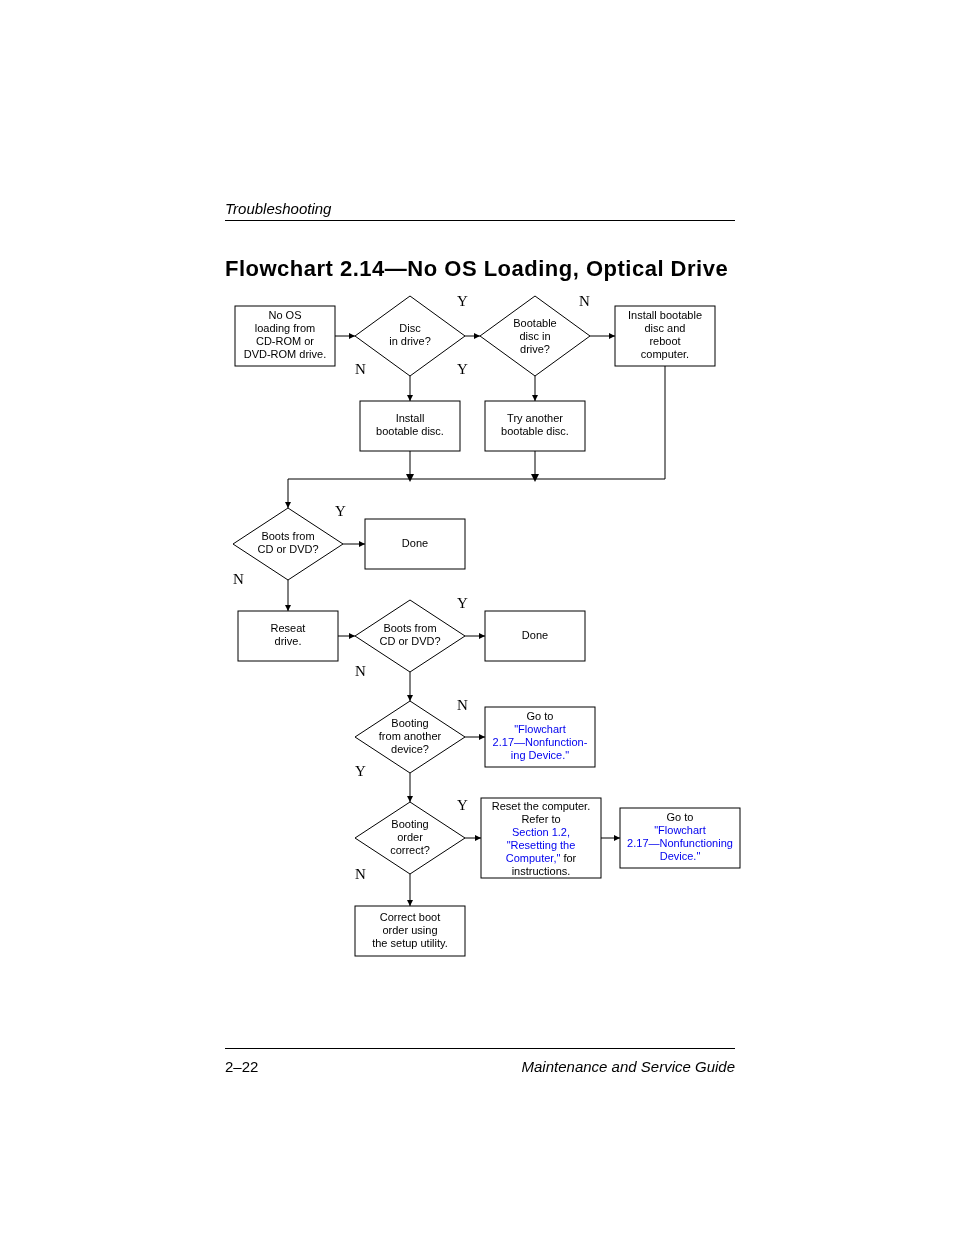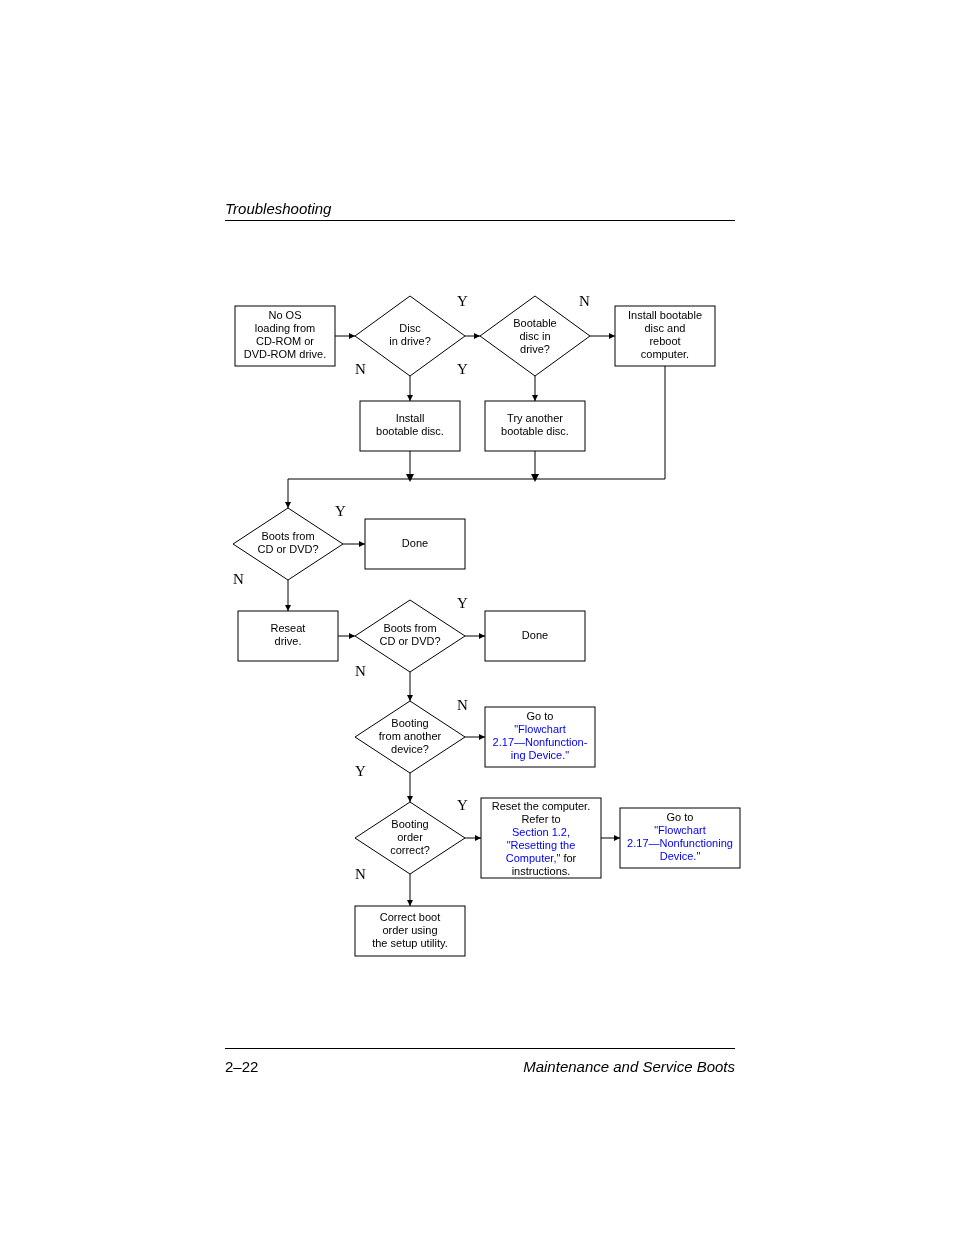--- a/index.html
+++ b/index.html
@@ -18,23 +18,24 @@
 .lnk{fill:#0000ee}
 .arrow{fill:#000}
 .ln{stroke:#000;stroke-width:1;fill:none}
 </style>
 </head>
 <body>
 
 <div class="page">
 <div class="hdr-sec">Troubleshooting</div>
 <div class="hdr-rule"></div>
+<div class="title">Flowchart 2.14—No OS Loading, Optical Drive</div>
 <div class="ftr-rule"></div>
 <div class="ftr-l">2–22</div>
-<div class="ftr-r">Maintenance and Service Boots</div>
+<div class="ftr-r">Maintenance and Service Guide</div>
 
 <svg width="530" height="740">
 <defs>
 <marker id="ah" markerWidth="8" markerHeight="8" refX="6" refY="3" orient="auto">
           <path d="M0,0 L6,3 L0,6 Z" class="arrow"></path>
         </marker>
 </defs>
 
 <rect class="box" x="10" y="20" width="100" height="60"></rect>
 <text class="txt" x="60" y="33">No OS</text>

